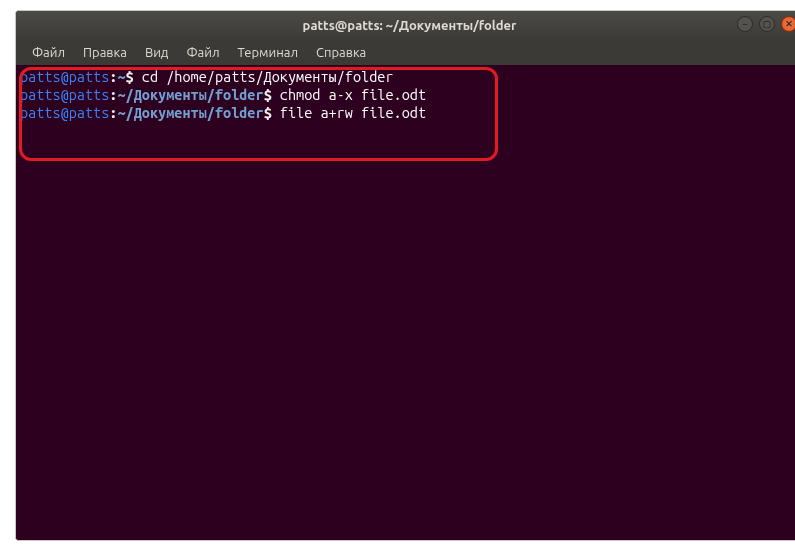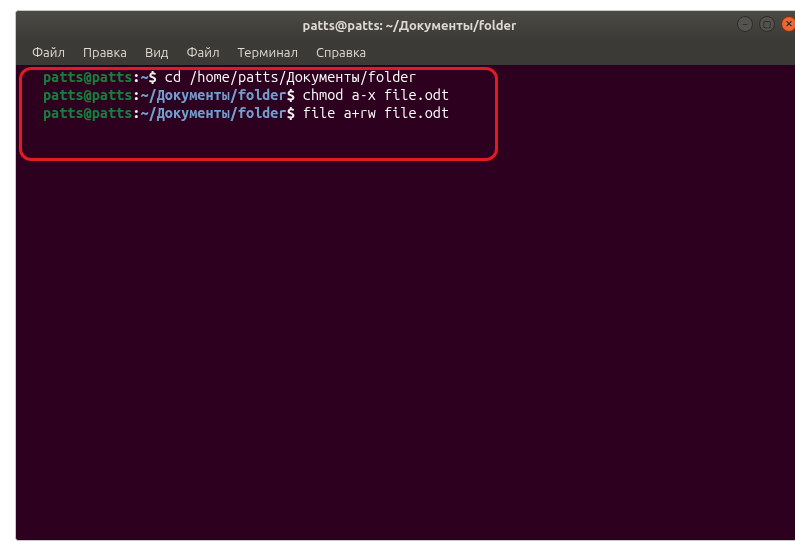--- a/index.html
+++ b/index.html
@@ -76,21 +76,21 @@
   .terminal-area {
     background: #2c001e;
     height: calc(100% - 54px);
     padding: 3px 4px;
     font-size: 14.5px;
     line-height: 18px;
     color: #eeeeec;
     position: relative;
   }
   .line { white-space: pre; }
-  .user { color: #15803d; font-weight: bold; padding-left: 23px; }
+  .user { color: #3b82f6; font-weight: normal; }
   .path { color: #729fcf; font-weight: bold; }
   .white { color: #eeeeec; font-weight: bold; }
   .cmd { color: #ffffff; }
   .cursor-block {
     display: inline-block;
     width: 8px;
     height: 15px;
     background: #eeeeec;
     vertical-align: text-bottom;
     margin-left: 1px;

